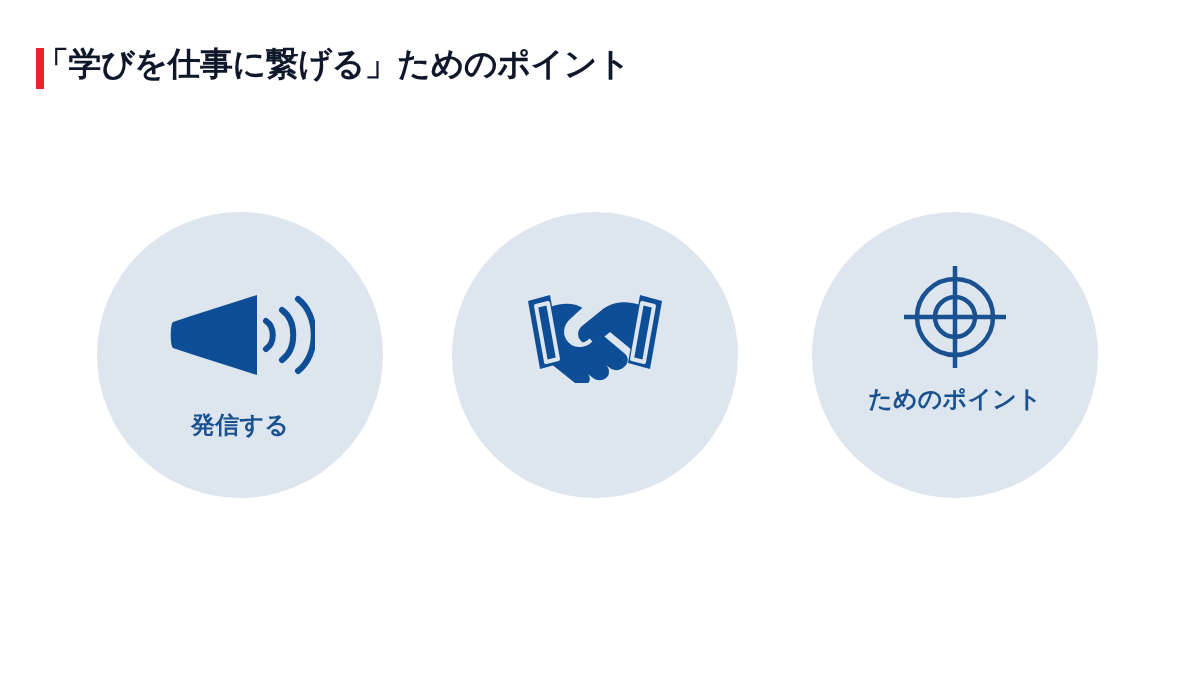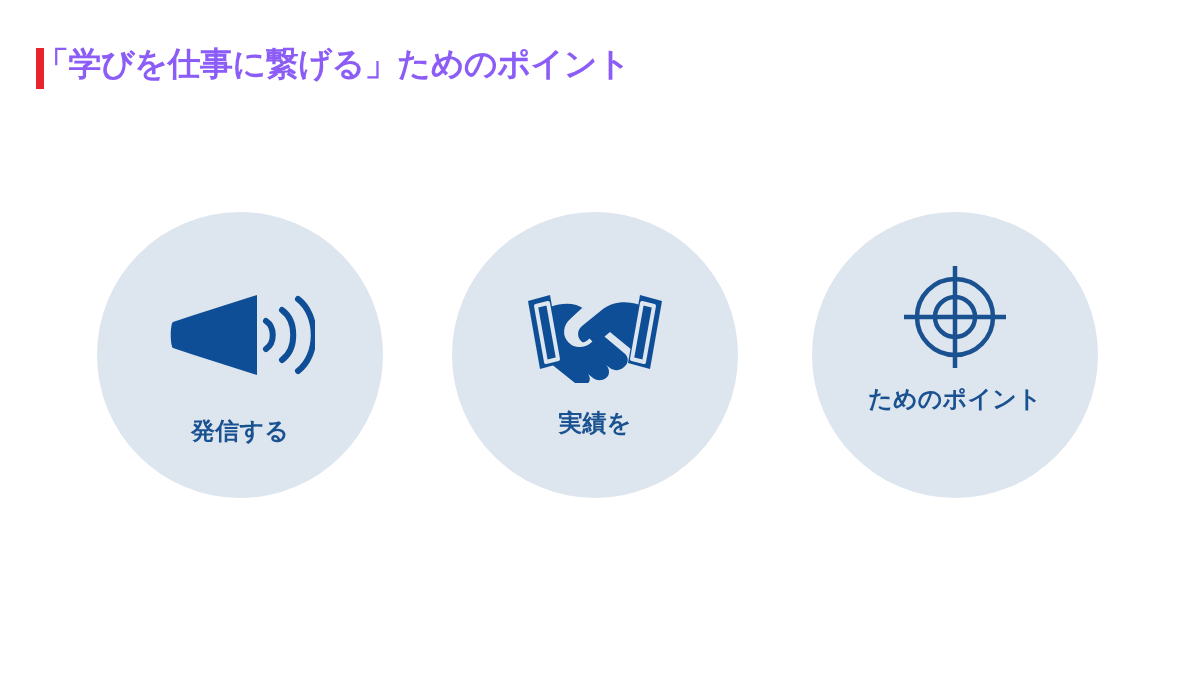--- a/index.html
+++ b/index.html
@@ -34,21 +34,21 @@
     height: 41px;
     background: #e8242a;
     margin-top: 6px;
     margin-right: 1px;
     flex: 0 0 auto;
   }
   .title-text {
     font-size: 33px;
     line-height: 44px;
     font-weight: bold;
-    color: #8b5cf6;
+    color: #0f172a;
     letter-spacing: -0.5px;
     position: relative;
     left: -9px;
   }
 
   
   .circles {
     position: absolute;
     left: 0;
     top: 212px;
@@ -80,21 +80,21 @@
   .icon-wrap.icon-target { margin-top: 46px; height: 118px; }
 
   .circle-label {
     text-align: center;
     color: #1a5190;
     font-weight: bold;
     font-size: 24px;
     line-height: 34px;
     letter-spacing: 0.2px;
   }
-  .circle-label.single { margin-top: 14px; }
+  .circle-label.single { margin-top: 8px; }
   .circle-label.double { margin-top: 6px; }
   .circle-label .line { display: block; }
 </style>
 </head>
 <body>
 
 <div class="slide">
 
   <div class="title-row">
     <span class="title-accent"></span>
@@ -142,21 +142,20 @@
           <g fill="none" stroke="#dde5ee" stroke-width="4" stroke-linejoin="round">
 
             <path d="M16 19 L28 16 L38 72 L26 75 Z"></path>
             <path d="M134 19 L122 16 L112 72 L124 75 Z"></path>
 
             <path d="M64 22 L52 33 C45 39 44 48 50 54 C56 60 65 59 71 53"></path>
           </g>
         </svg>
       </div>
       <div class="circle-label double">
-        <span class="line">実績を</span>
       </div>
     </div>
 
     <div class="circle-item circle-3">
       <div class="icon-wrap icon-target">
         <svg width="112" height="112" viewBox="0 0 112 112" aria-hidden="true">
           <g fill="none" stroke="#1a5190" stroke-width="4.5">
             <circle cx="56" cy="56" r="38"></circle>
             <circle cx="56" cy="56" r="20"></circle>
             <line x1="56" y1="5" x2="56" y2="107"></line>

